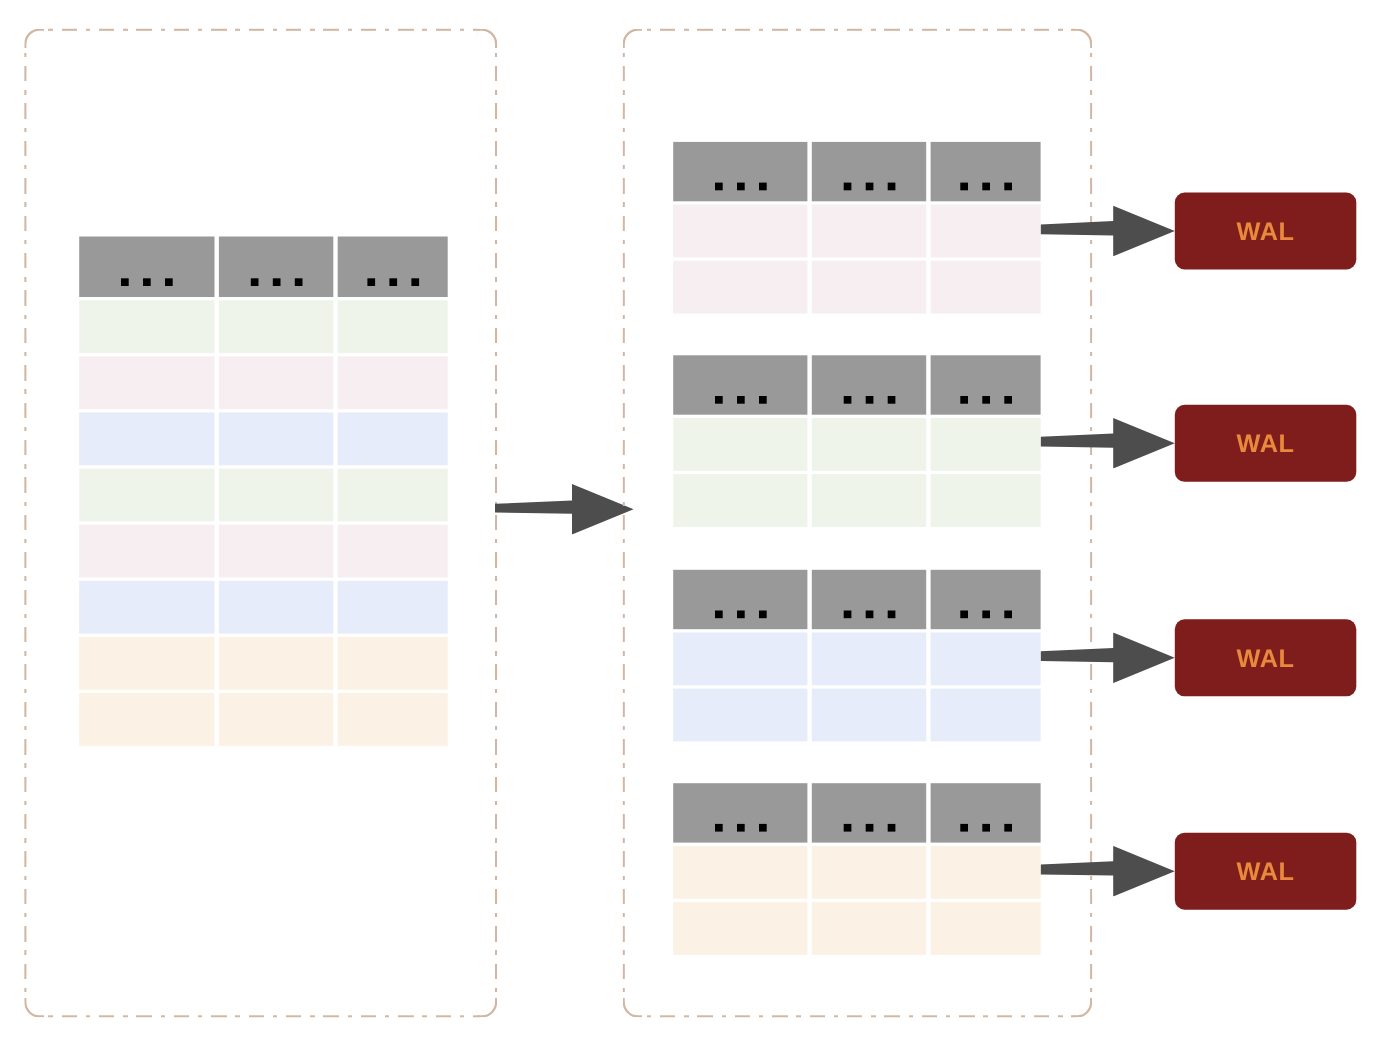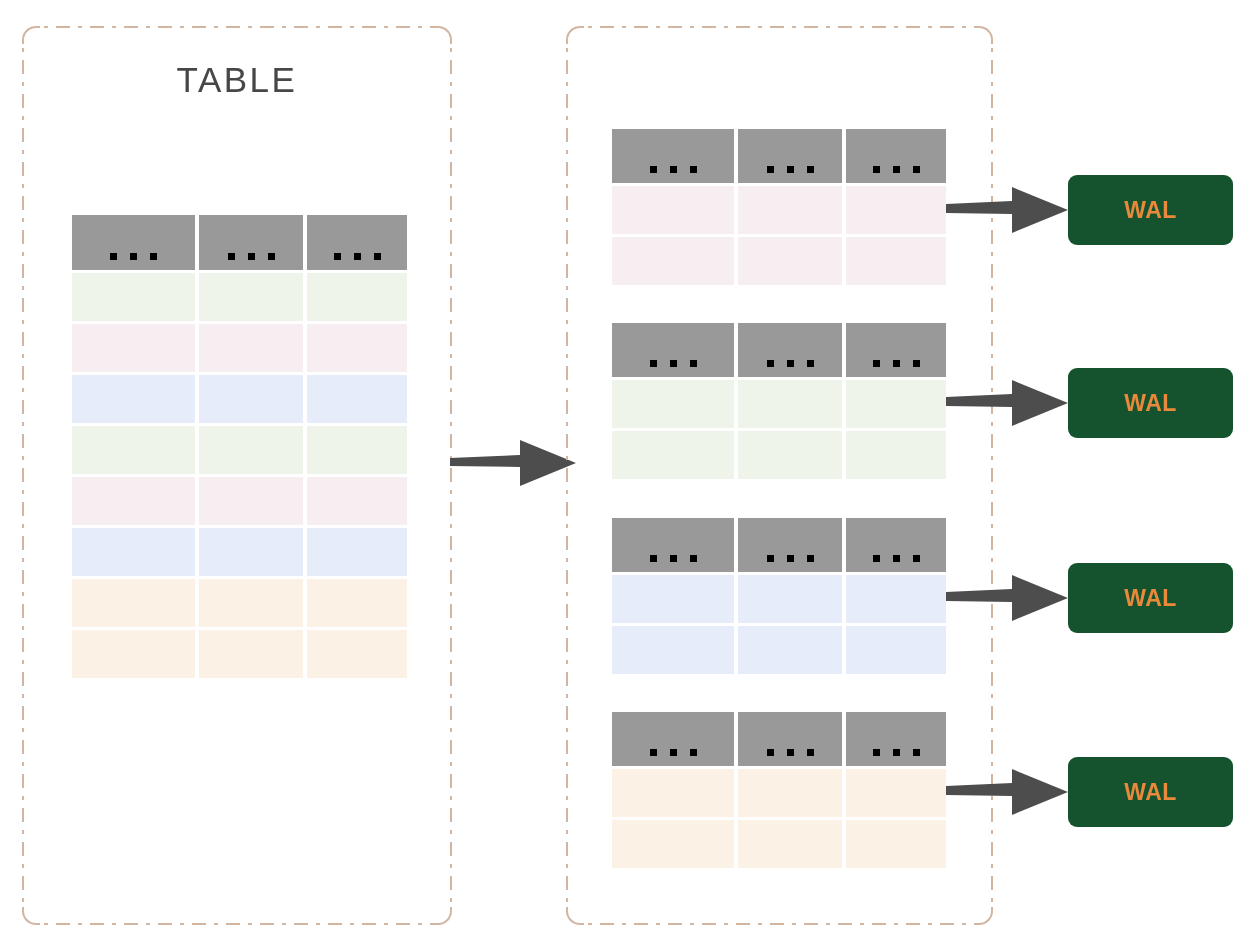--- a/index.html
+++ b/index.html
@@ -101,21 +101,21 @@
   
   .arrow {
     position: absolute;
     height: 46px;
   }
   .arrow svg { display: block; }
 
   
   .wal {
     position: absolute;
-    background: #14532d;
+    background: #7f1d1d;
     border-radius: 9px;
     display: flex;
     align-items: center;
     justify-content: center;
     color: #e8893c;
     font-size: 23px;
     font-weight: bold;
     letter-spacing: 0.5px;
   }
 </style>
@@ -131,21 +131,20 @@
     <div class="cmask" style="bottom:-1px; right:0;"></div>
     <div class="cmask" style="top:0; left:-1px; width:4px; height:16px;"></div>
     <div class="cmask" style="top:0; right:-1px; width:4px; height:16px;"></div>
     <div class="cmask" style="bottom:0; left:-1px; width:4px; height:16px;"></div>
     <div class="cmask" style="bottom:0; right:-1px; width:4px; height:16px;"></div>
     <div class="corner tl"></div>
     <div class="corner tr"></div>
     <div class="corner bl"></div>
     <div class="corner br"></div>
 
-    <div class="panel-title" style="top:34px;">TABLE</div>
   </div>
 
   <div class="grid" id="table-grid" style="left:72px; top:215px; width:335px;">
 
     <div class="grid-row">
       <div class="cell head" style="width:123px;height:55px;">
         <span class="dots">
             <i></i>
             <i></i>
             <i></i>

